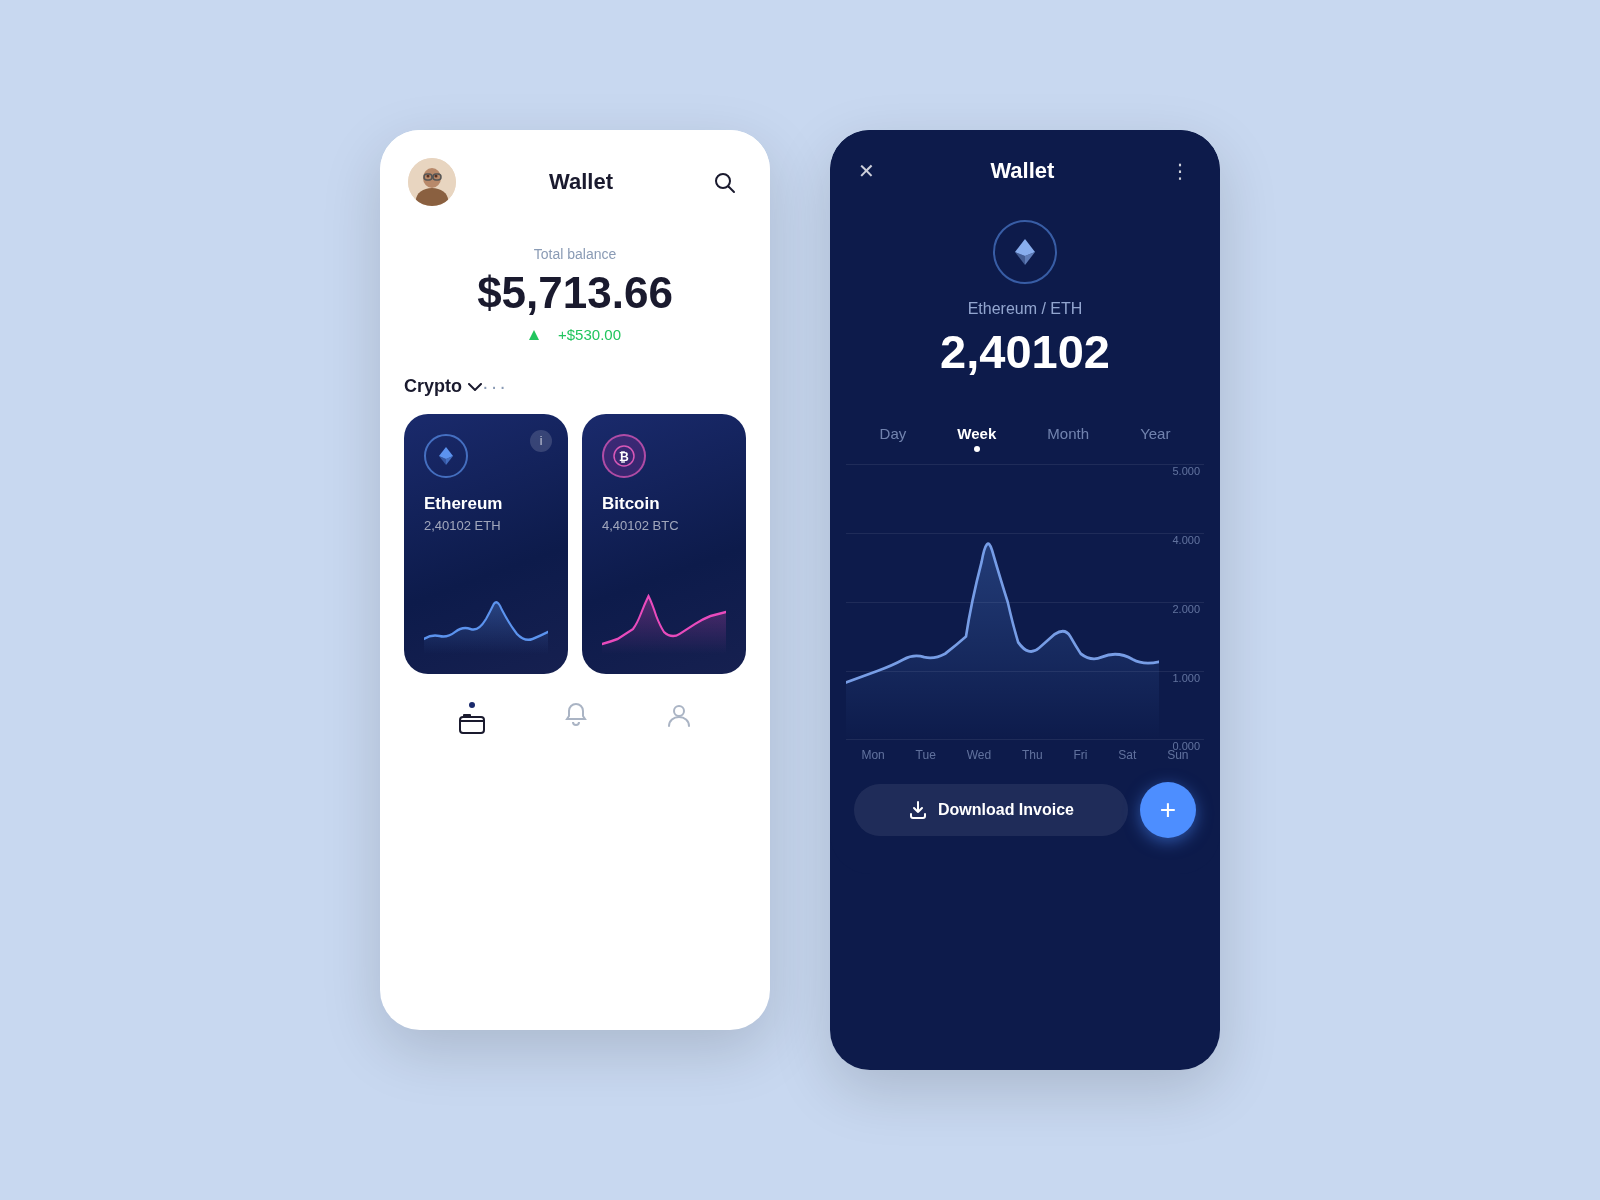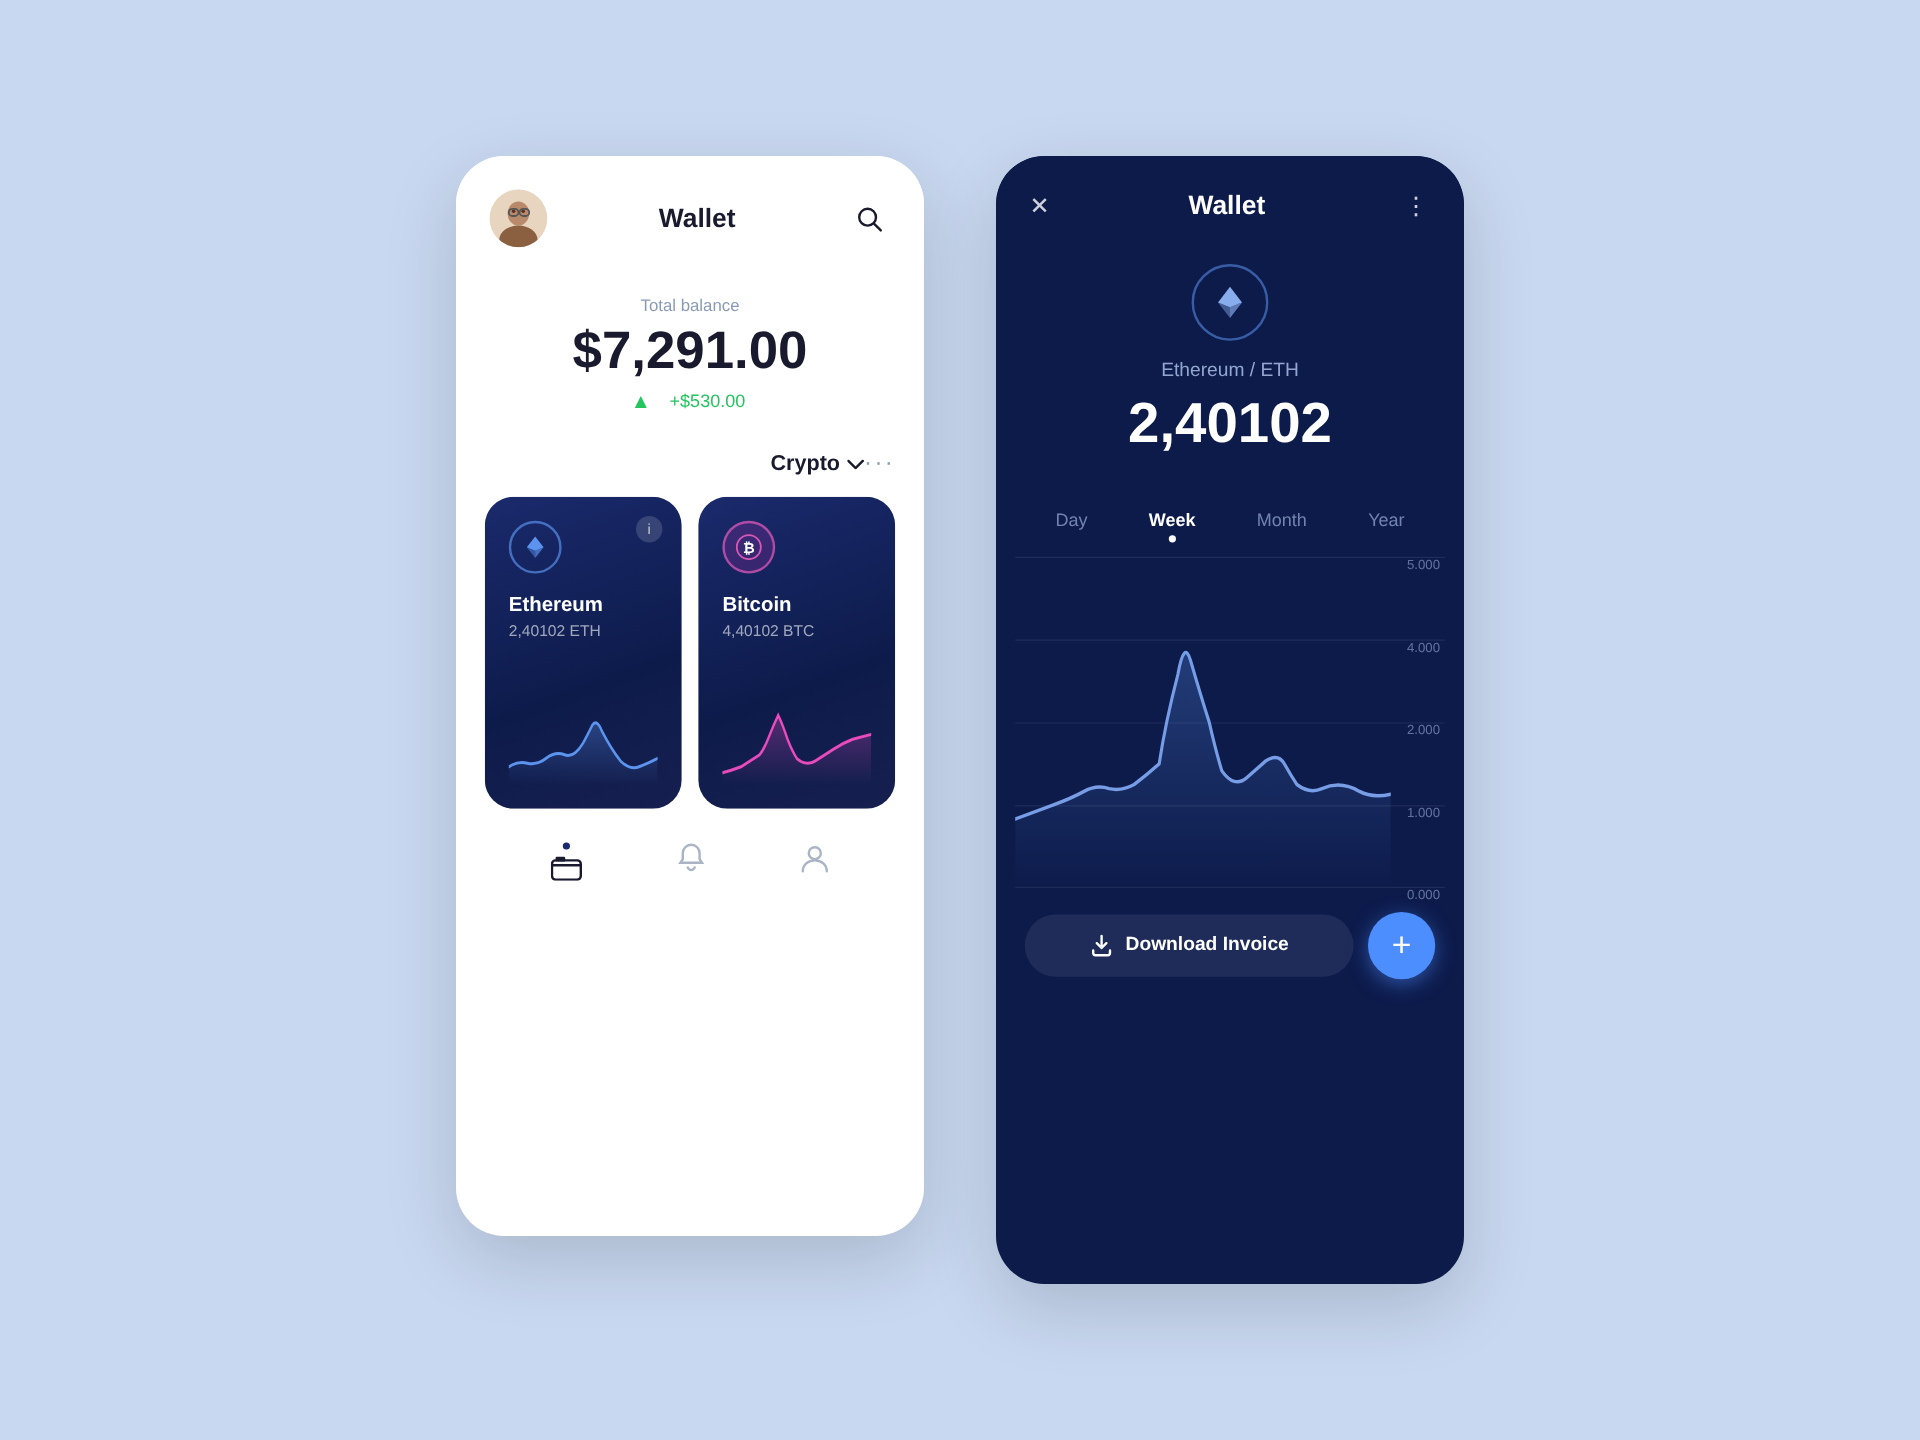--- a/index.html
+++ b/index.html
@@ -93,21 +93,21 @@
       justify-content: center;
       gap: 19px;
     }
     .crypto-section {
       padding: 0 24px;
       background: #fff;
     }
     .crypto-header {
       display: flex;
       align-items: center;
-      justify-content: flex-end;
+      justify-content: flex-start;
       padding: 12px 0 16px;
     }
     .crypto-label {
       font-size: 18px;
       font-weight: 700;
       color: #1a1a2e;
       display: flex;
       align-items: center;
       gap: 6px;
       cursor: pointer;
@@ -367,21 +367,21 @@
       <div class="search-icon-btn">
         <svg width="24" height="24" viewBox="0 0 24 24" fill="none" stroke="#1a1a2e" stroke-width="2" stroke-linecap="round">
           <circle cx="11" cy="11" r="7"></circle>
           <line x1="16.5" y1="16.5" x2="22" y2="22"></line>
         </svg>
       </div>
     </div>
 
     <div class="balance-section">
       <div class="total-label">Total balance</div>
-      <div class="balance-amount">$7,291.00</div>
+      <div class="balance-amount">$5,713.66</div>
       <div class="balance-change">
         <svg width="10" height="10" viewBox="0 0 10 10">
             <polygon points="5,0 10,10 0,10" fill="#22c55e"></polygon>
           </svg>
         <span>+$530.00</span>
       </div>
     </div>
 
     <div class="crypto-section">
       <div class="crypto-header">
@@ -523,20 +523,29 @@
                 <stop offset="0%" stop-color="rgba(100,160,255,0.25)"></stop>
                 <stop offset="100%" stop-color="rgba(100,160,255,0)"></stop>
               </linearGradient>
             </defs>
 
             <path d="M0,190 Q15,185 30,180 Q45,175 55,170 Q65,165 75,168 Q85,170 95,165 Q105,158 115,150 Q120,120 130,85 Q135,60 140,75 Q148,100 155,120 Q160,140 165,155 Q175,168 185,160 Q195,152 200,148 Q210,142 215,150 Q220,158 225,165 Q235,172 245,168 Q260,162 275,170 Q285,175 300,172" fill="none" stroke="rgba(140,180,255,0.85)" stroke-width="2.5" stroke-linecap="round"></path>
             <path d="M0,190 Q15,185 30,180 Q45,175 55,170 Q65,165 75,168 Q85,170 95,165 Q105,158 115,150 Q120,120 130,85 Q135,60 140,75 Q148,100 155,120 Q160,140 165,155 Q175,168 185,160 Q195,152 200,148 Q210,142 215,150 Q220,158 225,165 Q235,172 245,168 Q260,162 275,170 Q285,175 300,172 L300,240 L0,240 Z" fill="url(#mainGrad)"></path>
           </svg>
         </div>
 
+        <div class="day-labels">
+          <span class="day-label">Mon</span>
+          <span class="day-label">Tue</span>
+          <span class="day-label">Wed</span>
+          <span class="day-label">Thu</span>
+          <span class="day-label">Fri</span>
+          <span class="day-label">Sat</span>
+          <span class="day-label">Sun</span>
+        </div>
       </div>
 
       <div class="bottom-actions">
         <button class="download-btn">
           <svg width="20" height="20" viewBox="0 0 20 20" fill="none">
             <path d="M10 2v10M6 8l4 4 4-4" stroke="white" stroke-width="2" stroke-linecap="round" stroke-linejoin="round"></path>
             <path d="M3 14v2a2 2 0 0 0 2 2h10a2 2 0 0 0 2-2v-2" stroke="white" stroke-width="2" stroke-linecap="round"></path>
           </svg>
           <span>Download Invoice</span>
         </button>

